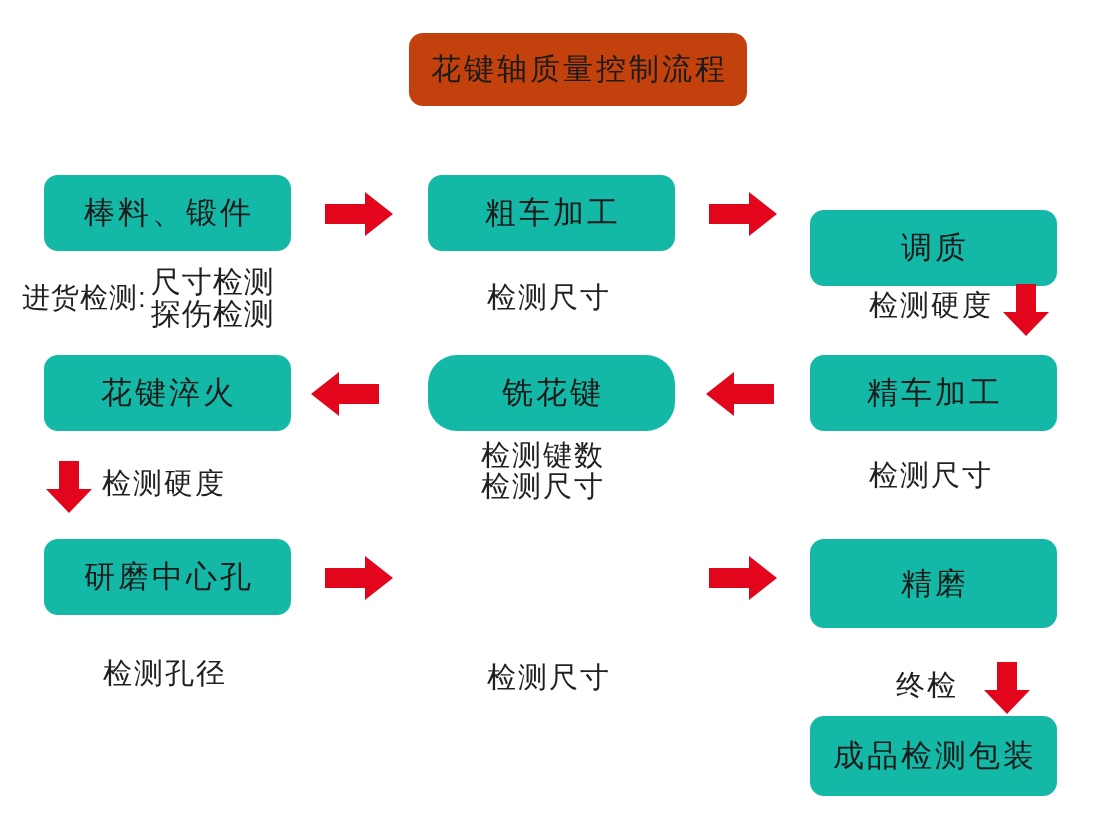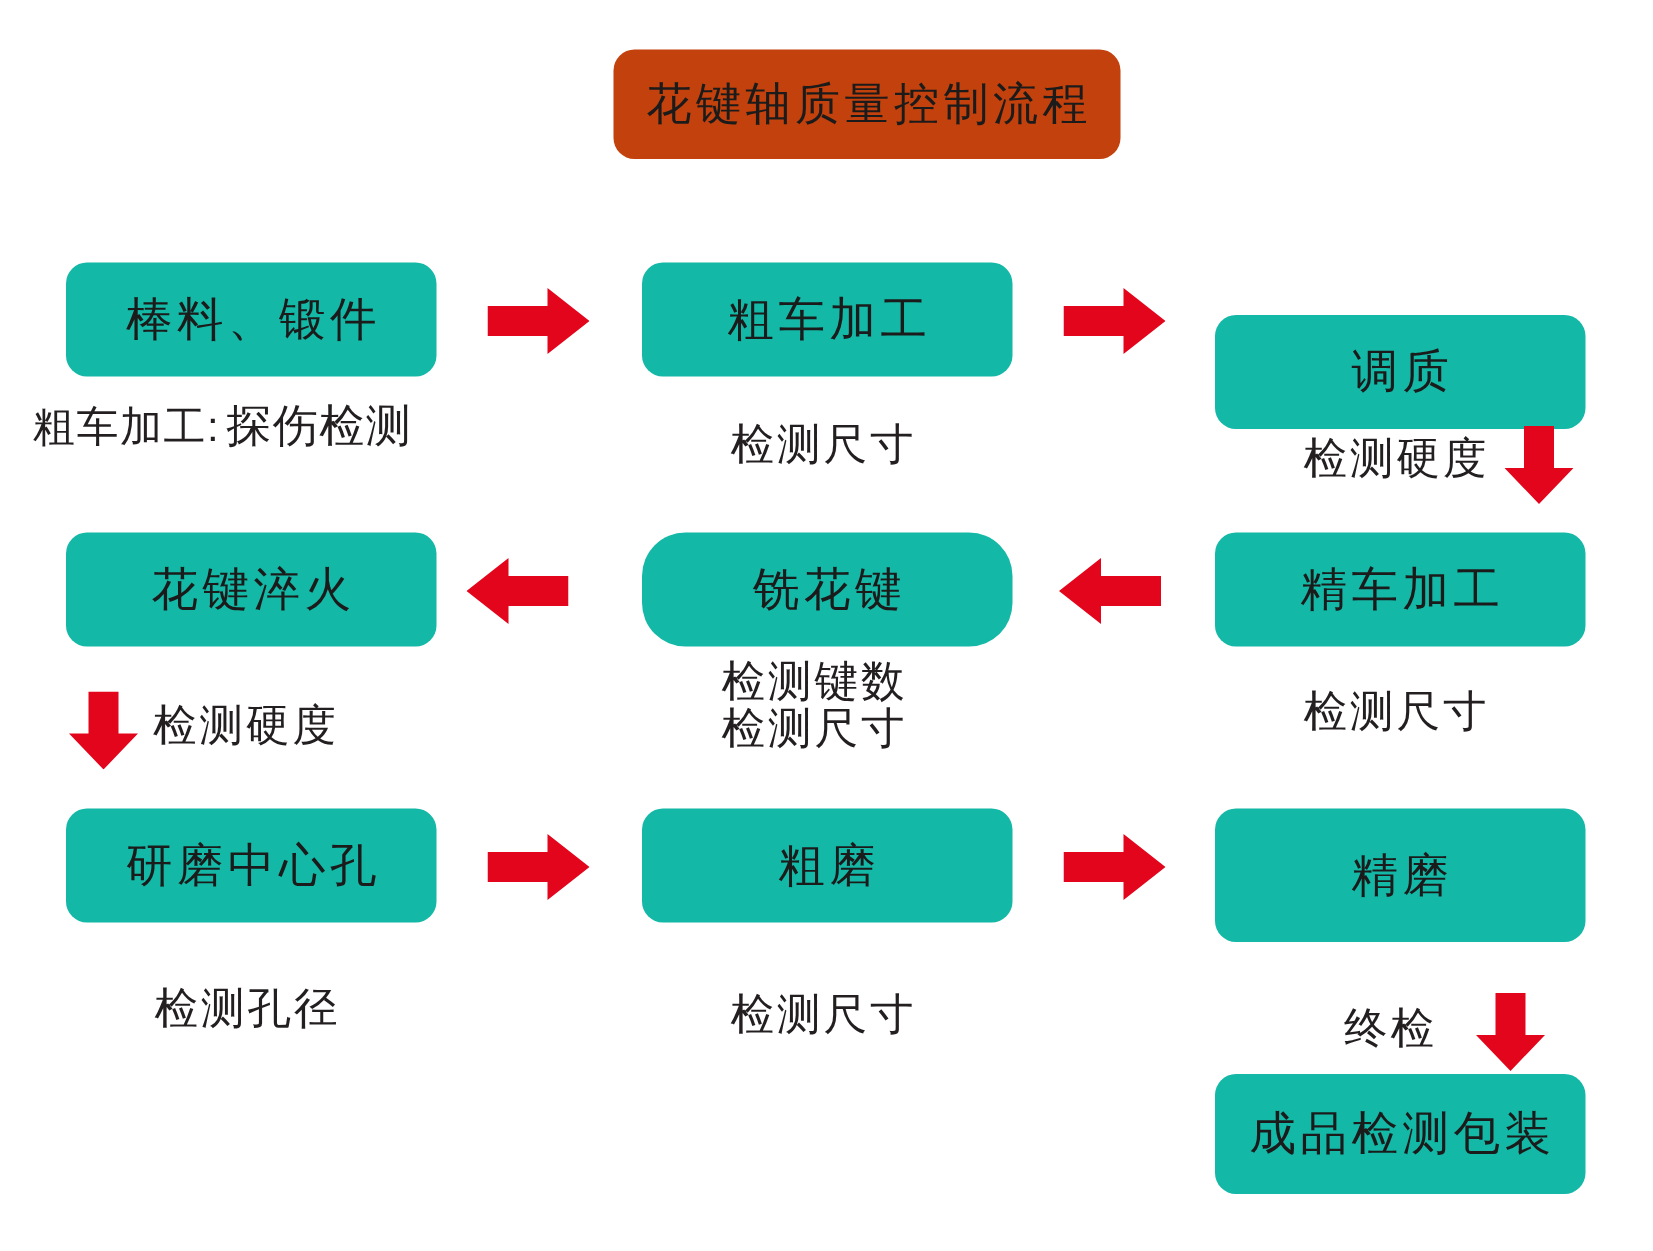--- a/index.html
+++ b/index.html
@@ -123,22 +123,23 @@
 
   <div class="arrow" style="left:709px; top:192px;">
     <svg width="68" height="44" viewBox="0 0 68 44" aria-hidden="true">
       <polygon points="0,12 40,12 40,0 68,22 40,44 40,32 0,32" fill="#e3051b"></polygon>
     </svg>
   </div>
 
   <div class="node" style="left:810px; top:175px; width:247px; height:76px;margin-top:35px;">调质</div>
 
   <div class="cap-group" style="left:22px; top:266px;">
-    <span class="lead">粗车加工:</span>
+    <span class="lead">进货检测:</span>
     <span class="stack">
+      <span>尺寸检测</span>
       <span>探伤检测</span>
     </span>
   </div>
 
   <div class="caption" style="left:487px; top:280px;">检测尺寸</div>
 
   <div class="cap-inline" style="left:869px; top:280px;">
     <span>检测硬度</span>
     <span class="arrow" style="position:relative; left:0; top:4px;">
       <svg width="46" height="52" viewBox="0 0 46 52" aria-hidden="true">
@@ -182,21 +183,20 @@
   <div class="caption" style="left:869px; top:458px;">检测尺寸</div>
 
   <div class="node" style="left:44px; top:539px; width:247px; height:76px;">研磨中心孔</div>
 
   <div class="arrow" style="left:325px; top:556px;">
     <svg width="68" height="44" viewBox="0 0 68 44" aria-hidden="true">
       <polygon points="0,12 40,12 40,0 68,22 40,44 40,32 0,32" fill="#e3051b"></polygon>
     </svg>
   </div>
 
-  <div class="node" style="left:428px; top:539px; width:247px; height:76px;">粗磨</div>
 
   <div class="arrow" style="left:709px; top:556px;">
     <svg width="68" height="44" viewBox="0 0 68 44" aria-hidden="true">
       <polygon points="0,12 40,12 40,0 68,22 40,44 40,32 0,32" fill="#e3051b"></polygon>
     </svg>
   </div>
 
   <div class="node" style="left:810px; top:539px; width:247px; height:89px;">精磨</div>
 
   <div class="caption" style="left:103px; top:656px;">检测孔径</div>

